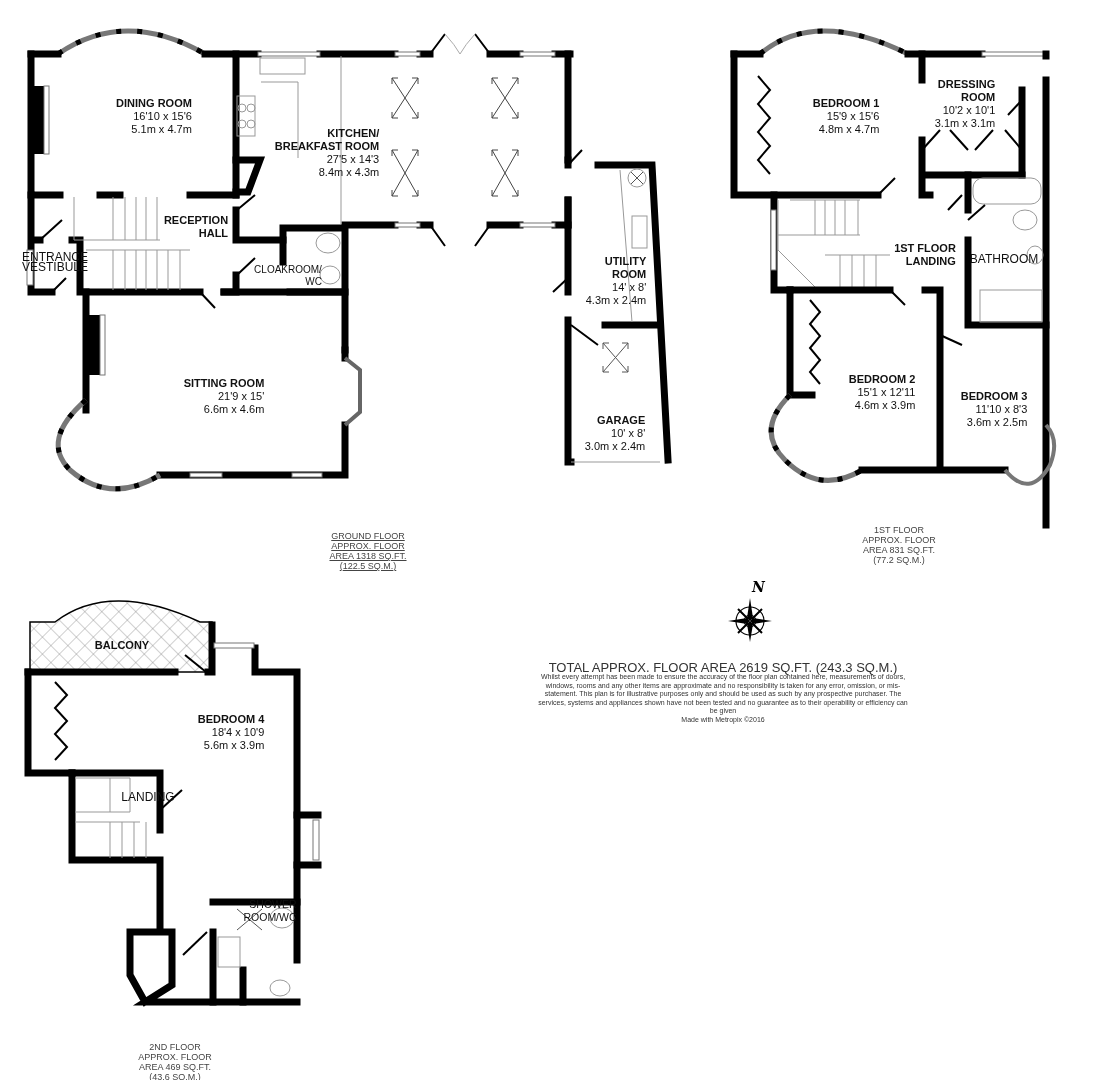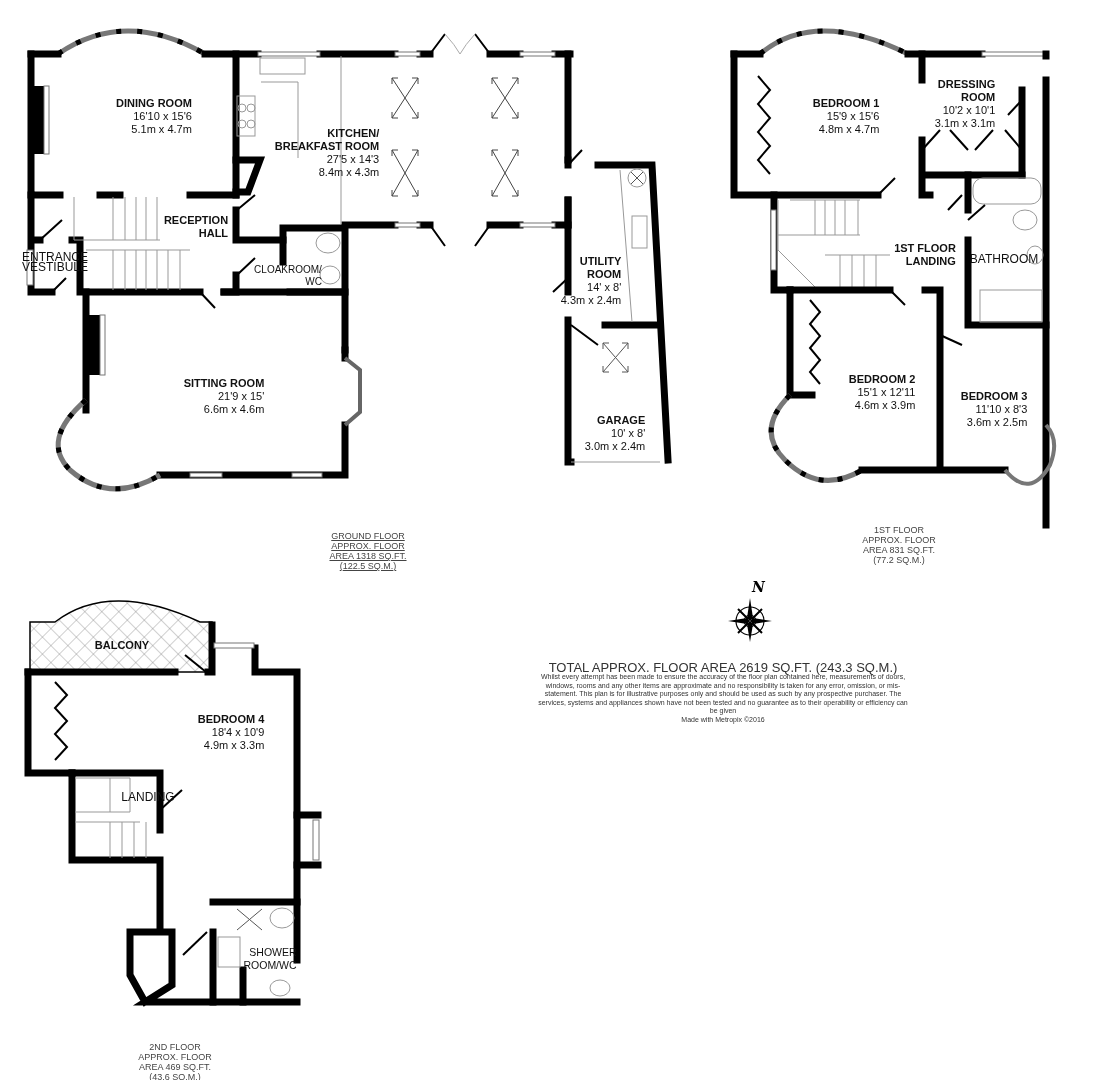--- a/index.html
+++ b/index.html
@@ -197,21 +197,21 @@
 </div>
 <div class="lbl" style="left:288px; top:264px; font-size:10px; line-height:12px;">
   <span class="d">CLOAKROOM/</span>
   <span class="d">WC</span>
 </div>
 <div class="lbl" style="left:224px; top:377px;">
   <span class="t">SITTING ROOM</span>
   <span class="d">21'9 x 15'</span>
   <span class="d">6.6m x 4.6m</span>
 </div>
-<div class="lbl" style="left:591px; top:255px;">
+<div class="lbl" style="left:616px; top:255px;">
   <span class="t">UTILITY</span>
   <span class="t">ROOM</span>
   <span class="d">14' x 8'</span>
   <span class="d">4.3m x 2.4m</span>
 </div>
 <div class="lbl" style="left:615px; top:414px;">
   <span class="t">GARAGE</span>
   <span class="d">10' x 8'</span>
   <span class="d">3.0m x 2.4m</span>
 </div>
@@ -252,26 +252,26 @@
 APPROX. FLOOR
 AREA 831 SQ.FT.
 (77.2 SQ.M.)</div>
 
 <div class="lbl" style="left:122px; top:639px;">
   <span class="t">BALCONY</span>
 </div>
 <div class="lbl" style="left:231px; top:713px;">
   <span class="t">BEDROOM 4</span>
   <span class="d">18'4 x 10'9</span>
-  <span class="d">4.9m x 3.3m</span>
+  <span class="d">5.6m x 3.9m</span>
 </div>
 <div class="lbl small" style="left:148px; top:792px;">
   <span class="d">LANDING</span>
 </div>
-<div class="lbl" style="left:270px; top:946px; font-size:10.5px;">
+<div class="lbl" style="left:270px; top:898px; font-size:10.5px;">
   <span class="d">SHOWER</span>
   <span class="d">ROOM/WC</span>
 </div>
 <div class="area" style="left:175px; top:1042px;">2ND FLOOR
 APPROX. FLOOR
 AREA 469 SQ.FT.
 (43.6 SQ.M.)</div>
 
 <div class="compass">
   <svg width="52" height="64" viewBox="0 0 52 64">

